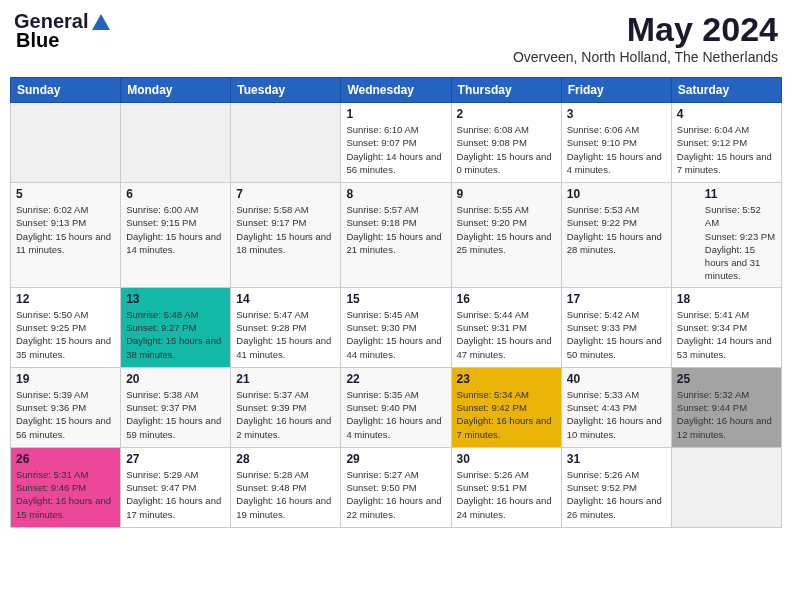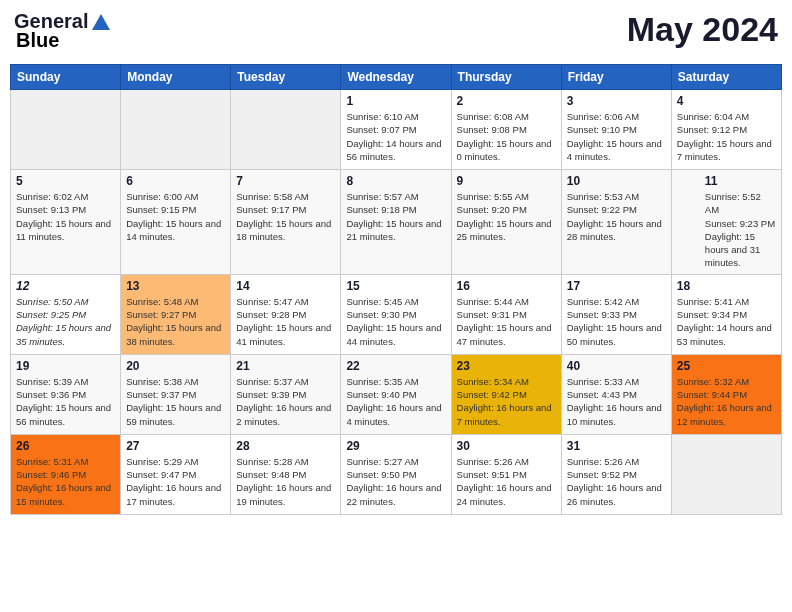--- a/index.html
+++ b/index.html
@@ -78,20 +78,21 @@
     <div style="display:flex; align-items:center;">
       <span style="font-size:20px; font-weight:bold; color:#1a1a2e;">General</span>
       <svg width="22" height="20" viewBox="0 0 22 20" style="margin: 0 0 0 2px;">
         <polygon points="11,2 20,18 2,18" fill="#2563c0"></polygon>
       </svg>
     </div>
     <span style="font-size:20px; font-weight:bold; color:#000000; margin-top:-4px; margin-left:2px;">Blue</span>
   </div>
   <div class="title-block">
     <div style="font-size:34px; font-weight:bold; color:#1a1a2e;">May 2024</div>
+    <div style="font-size:14px; color:#333;">Overveen, North Holland, The Netherlands</div>
   </div>
 </div>
 
 <table>
   <thead>
     <tr>
       <th>Sunday</th>
       <th>Monday</th>
       <th>Tuesday</th>
       <th>Wednesday</th>
@@ -190,29 +191,29 @@
         <td style="background: rgb(248, 248, 248); padding-left: 33px;">
           <span class="day-num">11</span>
           <div class="day-info">
             <div>Sunrise: 5:52 AM</div>
             <div>Sunset: 9:23 PM</div>
             <div>Daylight: 15 hours and 31 minutes.</div>
           </div>
         </td>
       </tr>
       <tr>
-        <td style="background: rgb(255, 255, 255); font-style: italic;">
+        <td style="background: rgb(255, 255, 255);">
           <span class="day-num">12</span>
           <div class="day-info">
             <div>Sunrise: 5:50 AM</div>
             <div>Sunset: 9:25 PM</div>
             <div>Daylight: 15 hours and 35 minutes.</div>
           </div>
         </td>
-        <td style="background: #fdba74;">
+        <td style="background: #14b8a6;">
           <span class="day-num">13</span>
           <div class="day-info">
             <div>Sunrise: 5:48 AM</div>
             <div>Sunset: 9:27 PM</div>
             <div>Daylight: 15 hours and 38 minutes.</div>
           </div>
         </td>
         <td style="background: rgb(255, 255, 255);">
           <span class="day-num">14</span>
           <div class="day-info">
@@ -296,31 +297,31 @@
           </div>
         </td>
         <td style="background: rgb(248, 248, 248);">
           <span class="day-num">40</span>
           <div class="day-info">
             <div>Sunrise: 5:33 AM</div>
             <div>Sunset: 4:43 PM</div>
             <div>Daylight: 16 hours and 10 minutes.</div>
           </div>
         </td>
-        <td style="background: #f97316;">
+        <td style="background: #a3a3a3;">
           <span class="day-num">25</span>
           <div class="day-info">
             <div>Sunrise: 5:32 AM</div>
             <div>Sunset: 9:44 PM</div>
             <div>Daylight: 16 hours and 12 minutes.</div>
           </div>
         </td>
       </tr>
       <tr>
-        <td style="background: #f97316;">
+        <td style="background: #ec4899;">
           <span class="day-num">26</span>
           <div class="day-info">
             <div>Sunrise: 5:31 AM</div>
             <div>Sunset: 9:46 PM</div>
             <div>Daylight: 16 hours and 15 minutes.</div>
           </div>
         </td>
         <td style="background: rgb(255, 255, 255);">
           <span class="day-num">27</span>
           <div class="day-info">

